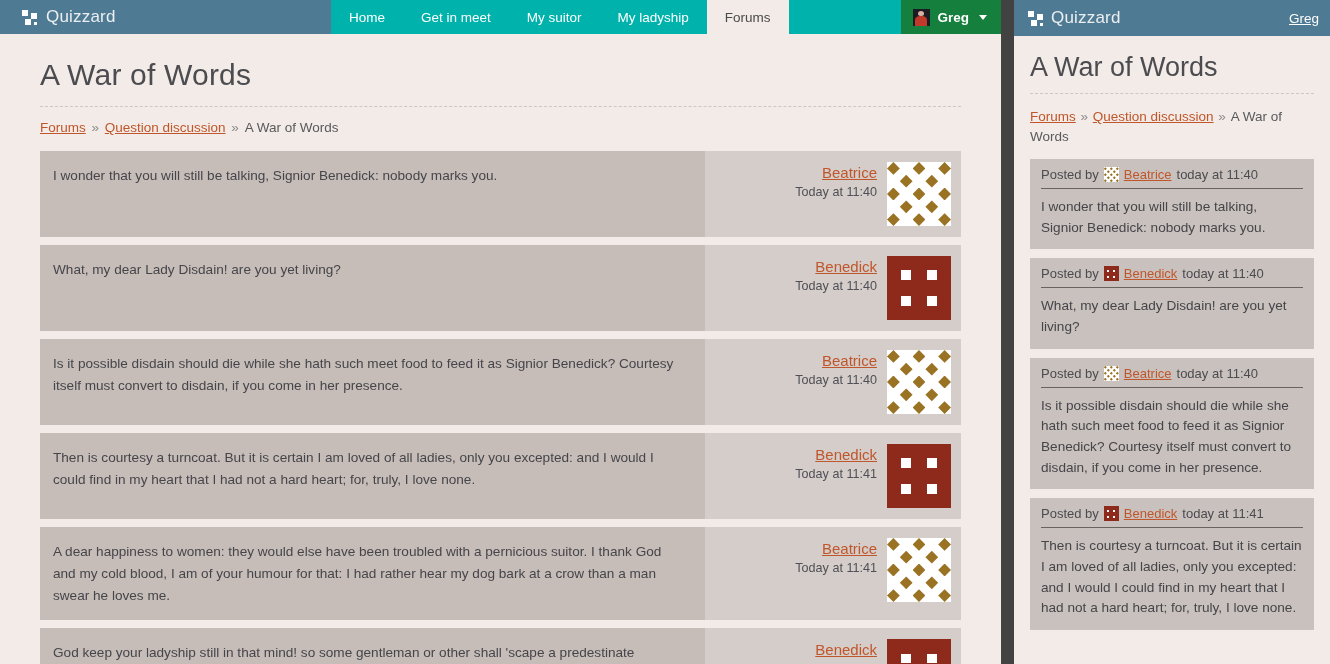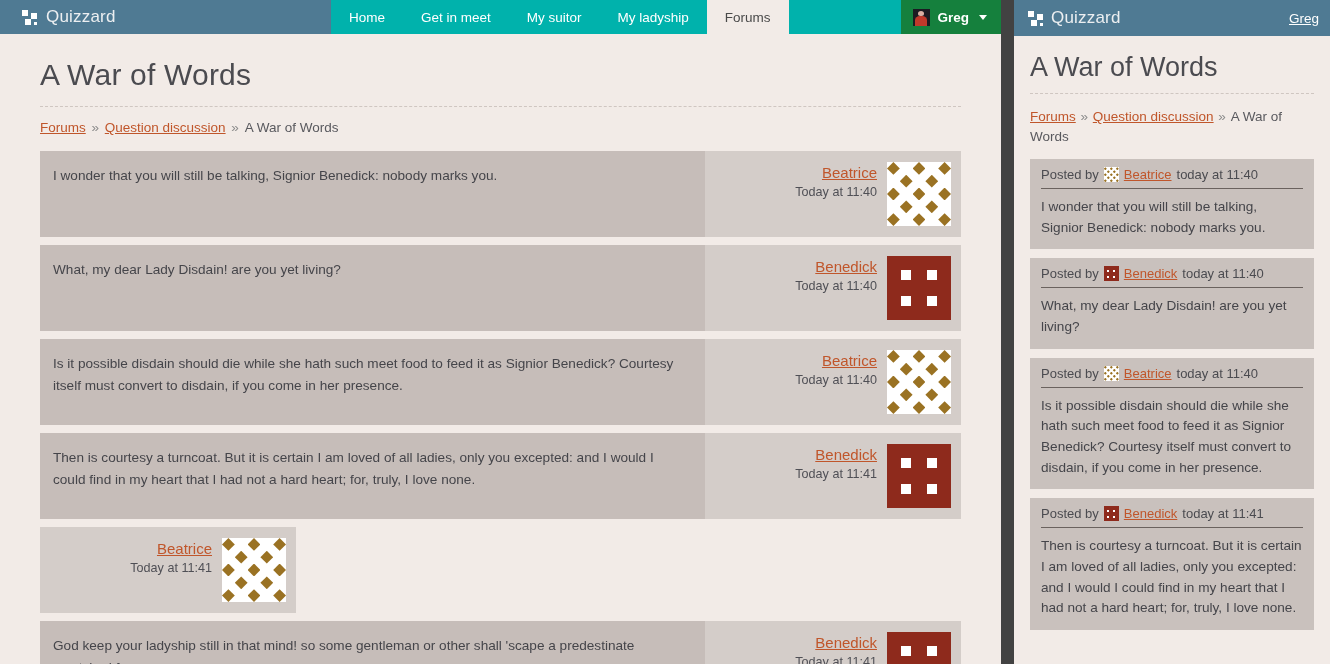--- a/index.html
+++ b/index.html
@@ -267,20 +267,21 @@
               <i style="background: rgb(142, 42, 28);"></i>
               <i style="background: rgb(142, 42, 28);"></i>
               <i style="background: rgb(142, 42, 28);"></i>
               <i style="background: rgb(142, 42, 28);"></i>
               <i style="background: rgb(142, 42, 28);"></i>
               <i style="background: rgb(142, 42, 28);"></i>
             </span>
           </div>
         </div>
         <div class="post">
+          <div class="post-body">A dear happiness to women: they would else have been troubled with a pernicious suitor. I thank God and my cold blood, I am of your humour for that: I had rather hear my dog bark at a crow than a man swear he loves me.</div>
           <div class="post-meta">
             <div class="mtext">
               <a class="author">Beatrice</a>
               <span class="when">Today at 11:41</span>
             </div>
             <span class="identicon" style="background: rgb(255, 255, 255);">
               <i style="background: rgb(154, 114, 35); clip-path: polygon(50% 0px, 100% 50%, 50% 100%, 0px 50%);"></i>
               <i style="background: rgb(255, 255, 255);"></i>
               <i style="background: rgb(154, 114, 35); clip-path: polygon(50% 0px, 100% 50%, 50% 100%, 0px 50%);"></i>
               <i style="background: rgb(255, 255, 255);"></i>

